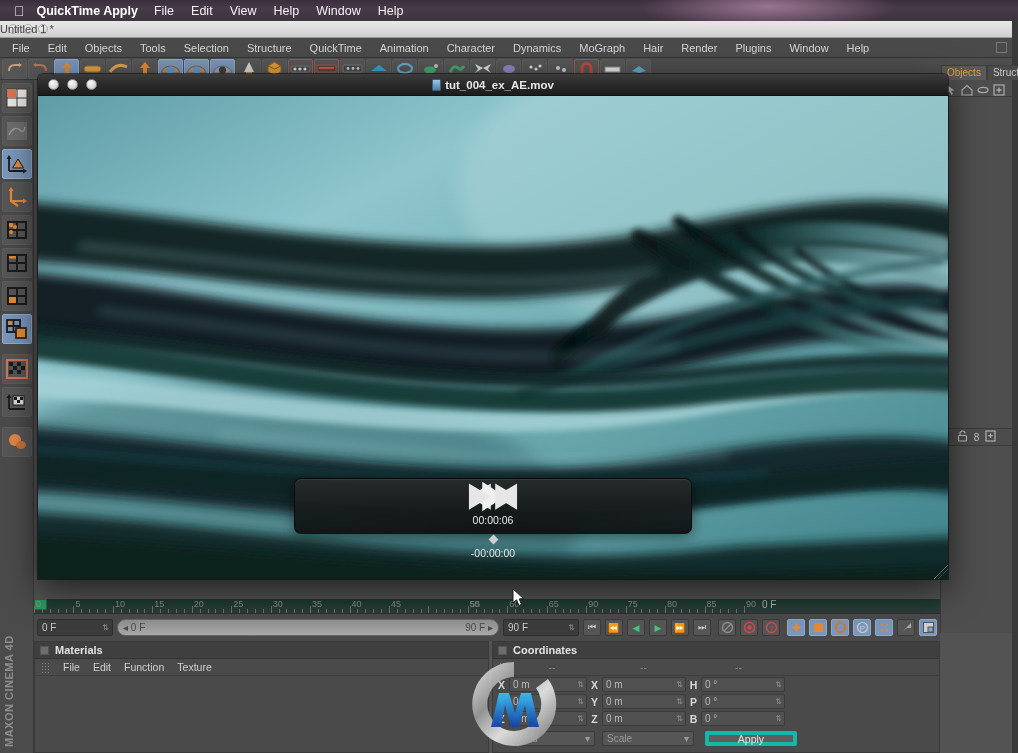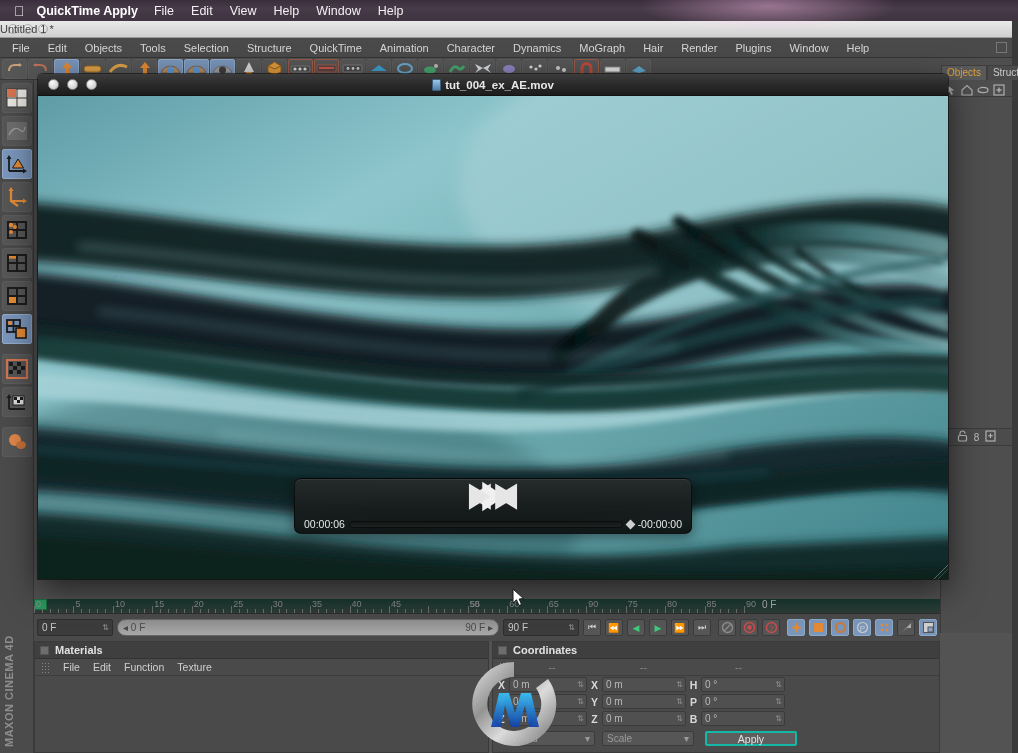--- a/index.html
+++ b/index.html
@@ -206,21 +206,21 @@
     color:#b8b8b8; font-size:10px; display:flex; align-items:center;
     padding:0 3px; position:relative;
   }
   .coord-in .sp{ position:absolute; right:2px; color:#8e8e8e; font-size:8px; }
   .drop{
     height:15px; background:#565656; border:1px solid #3b3b3b; border-radius:2px;
     color:#9a9a9a; font-size:10px; display:flex; align-items:center;
     justify-content:space-between; padding:0 4px;
   }
   .apply-btn{
-    height:15px; background:#5e5e5e; border:2px solid #14b8a6; border-radius:2px;
+    height:15px; background:#5e5e5e; border:4px solid #14b8a6; border-radius:2px;
     color:#e4e4e4; font-size:10.5px; display:flex; align-items:center;
     justify-content:center;
   }
 
   
   #qt-window{
     position:absolute; left:38px; top:74px; width:910px; height:505px;
     z-index:30;
     box-shadow:0 10px 34px rgba(0,0,0,.62), 0 0 0 1px rgba(0,0,0,.5);
     border-radius:5px 5px 0 0;
@@ -270,21 +270,21 @@
     box-shadow:0 3px 14px rgba(0,0,0,.45), inset 0 1px 0 rgba(255,255,255,.08);
     z-index:8;
   }
   #hud-buttons{
     height:35px; display:flex; align-items:center; justify-content:center;
     gap:26px; position:relative;
   }
   #hud-extra{ position:absolute; right:12px; display:flex; gap:18px; align-items:center; }
   #hud-bottom{
     height:20px; display:flex; align-items:center; gap:4px; padding:0 9px;
-    color:#e8e8e8; font-size:10.5px;
+    color:#e8e8e8; font-size:10.5px;flex-direction:column;
   }
   #hud-track{
     flex:1; height:7px; border-radius:4px;
     background:linear-gradient(to bottom,#141616,#1f2222);
     border:1px solid #0b0d0d; position:relative;
   }
   #hud-diamond{
     width:7px;height:7px;background:#cfcfcf;transform:rotate(45deg);
     flex:0 0 auto;
   }

